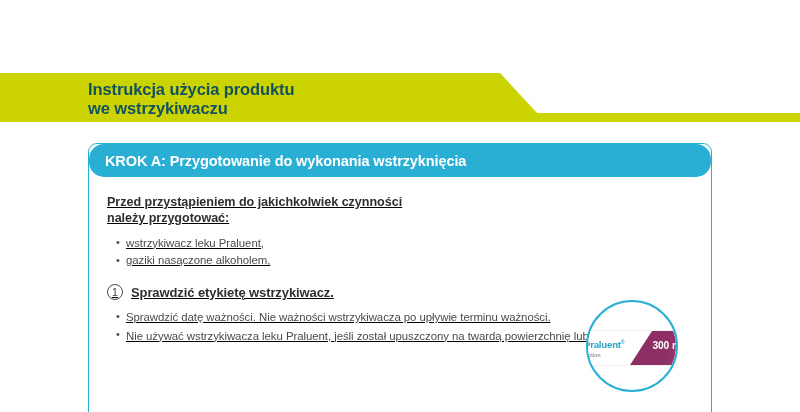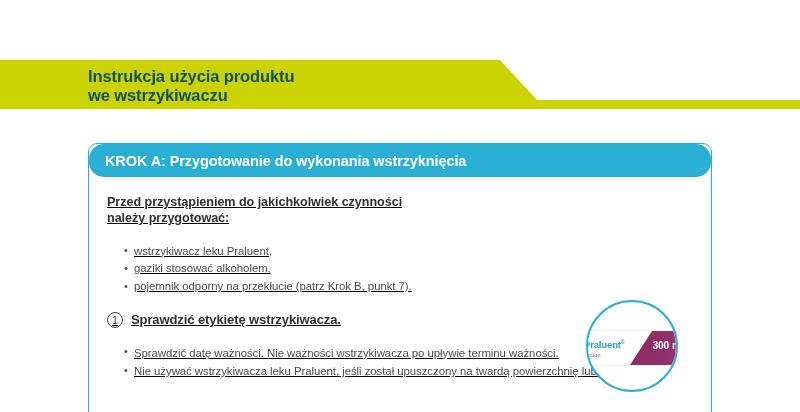--- a/index.html
+++ b/index.html
@@ -13,21 +13,21 @@
     position: relative;
     overflow: hidden;
     font-family: "Liberation Sans", sans-serif;
     -webkit-font-smoothing: antialiased;
   }
 
   
   .banner-wrap {
     position: absolute;
     left: 0;
-    top: 60px;
+    top: 73px;
     width: 704px;
     height: 49px;
   }
   .banner-block {
     position: absolute;
     left: 0;
     top: 0;
     width: 540px;
     height: 41px;
     background: #cbd400;
@@ -93,21 +93,21 @@
     font-size: 12.6px;
     font-weight: bold;
     color: #2f2f2f;
     line-height: 1.30;
     margin: 0 0 7px 0;
     white-space: pre-line;
     letter-spacing: -0.05px;
   }
   .bullets {
     list-style: none;
-    margin: 16px;
+    margin: 8px;
     padding: 0;
   }
   .bullets li {
     position: relative;
     padding-left: 11px;
     font-size: 11.4px;
     color: #4a4a4a;
     line-height: 1.55;
     letter-spacing: -0.05px;
   }
@@ -230,27 +230,26 @@
     <span class="card-header-text">KROK A: Przygotowanie do wykonania wstrzyknięcia</span>
   </div>
 
   <div class="card-body">
 
     <p class="lead">Przed przystąpieniem do jakichkolwiek czynności
 należy przygotować:</p>
 
     <ul class="bullets">
       <li>wstrzykiwacz leku Praluent,</li>
-      <li>gaziki stosować alkoholem,</li>
-      <li>pojemnik odporny na przekłucie (patrz Krok B, punkt 7).</li>
+      <li>gaziki nasączone alkoholem,</li>
     </ul>
 
     <div class="step">
       <span class="step-num">1</span>
-      <span class="step-title">Sprawdzić etykietę wstrzykiwacza.</span>
+      <span class="step-title">Sprawdzić etykietę wstrzykiwacz.</span>
     </div>
 
     <ul class="bullets step-bullets">
       <li>Sprawdzić datę ważności. Nie ważności wstrzykiwacza po upływie terminu ważności.</li>
       <li>Nie używać wstrzykiwacza leku Praluent, jeśli został upuszczony na twardą powierzchnię lub uszkodzony.</li>
     </ul>
 
   </div>
 </div>
 

